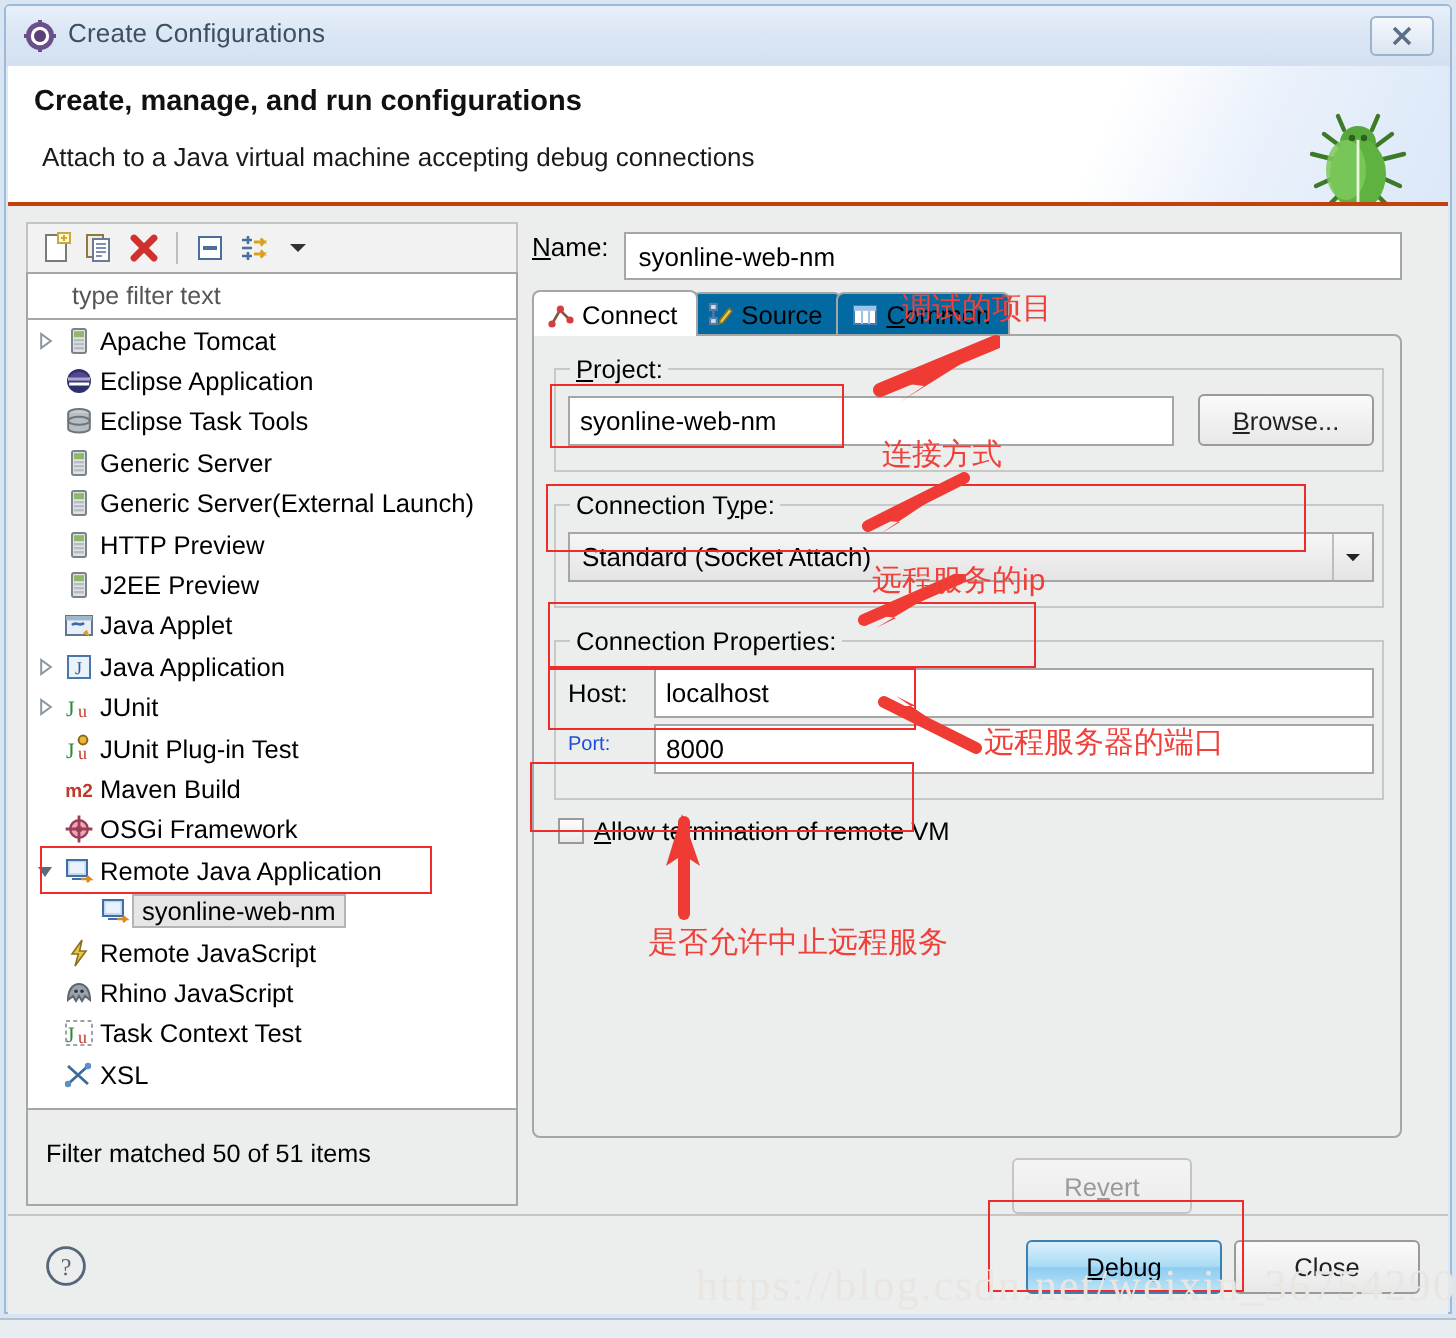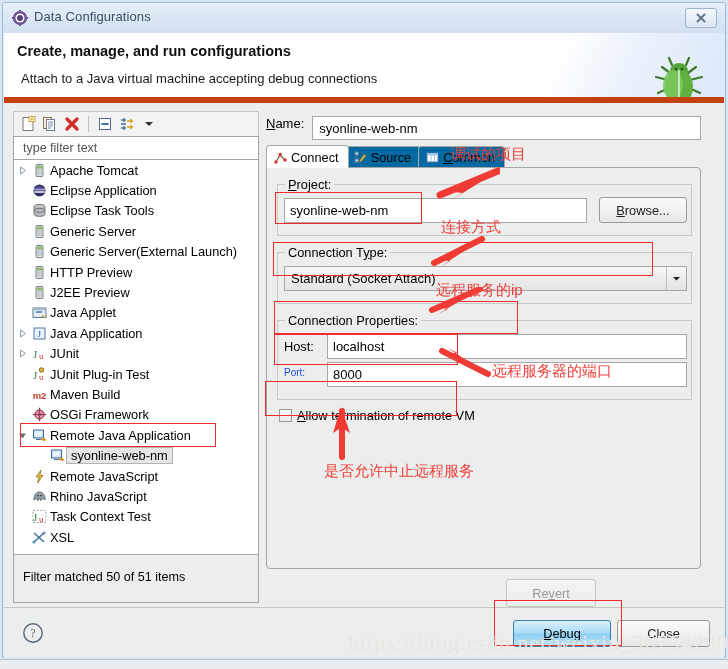--- a/index.html
+++ b/index.html
@@ -50,21 +50,21 @@
     display: flex; align-items: center; justify-content: center;
     cursor: pointer;
   }
   .close-btn svg { display:block; }
 
   
   .header {
     position: absolute; left: 1px; top: 30px;
     width: 720px; height: 70px;
     background: #ffffff;
-    border-bottom: 6px solid #c2410c;
+    border-bottom: 2px solid #c2410c;
     overflow: hidden;
   }
   .header-sheen {
     position:absolute; right:0; top:0; width:240px; height:70px;
     background: linear-gradient(115deg, #ffffff 0%, #ffffff 30%, #eaf1fb 60%, #dbe8f8 100%);
   }
   .header-title {
     position: absolute; left: 13px; top: 10px;
     font-size: 14.5px; font-weight: bold; color: #111;
   }
@@ -106,21 +106,21 @@
 
   .filter-box {
     position: absolute; left: 0; top: 25px;
     width: 246px; height: 24px;
     background: #fff;
     border: 1px solid #a6a6a6;
   }
   .filter-box input {
     width: 100%; height: 100%;
     border: none; outline: none;
-    padding-left: 9px;
+    padding-left: 22px;
     font-size: 12.5px; color: #000;
     font-family: "Liberation Sans", sans-serif;
     background: transparent;
   }
   .filter-box input::placeholder { color:#555; opacity:1; }
 
   .tree {
     position: absolute; left: 0; top: 49px;
     width: 246px; height: 395px;
     background: #fff;
@@ -347,21 +347,21 @@
           <circle cx="8" cy="8" r="4.6" fill="#fff"></circle>
           <circle cx="8" cy="8" r="3" fill="#5b3f7a"></circle>
           <g fill="#6b4f8a">
             <rect x="7" y="0" width="2" height="3"></rect>
               <rect x="7" y="13" width="2" height="3"></rect>
             <rect x="0" y="7" width="3" height="2"></rect>
               <rect x="13" y="7" width="3" height="2"></rect>
           </g>
         </svg>
       </span>
-      <span class="title-text">Data Configurations</span>
+      <span class="title-text">Create Configurations</span>
       <div class="close-btn">
         <svg width="12" height="12" viewBox="0 0 12 12">
           <path d="M2 2 L10 10 M10 2 L2 10" stroke="#4a6party" stroke-width="1.8" fill="none" style="stroke:#5a6f86"></path>
         </svg>
       </div>
     </div>
 
     <div class="header">
       <div class="header-sheen"></div>
       <div class="header-title">Create, manage, and run configurations</div>

